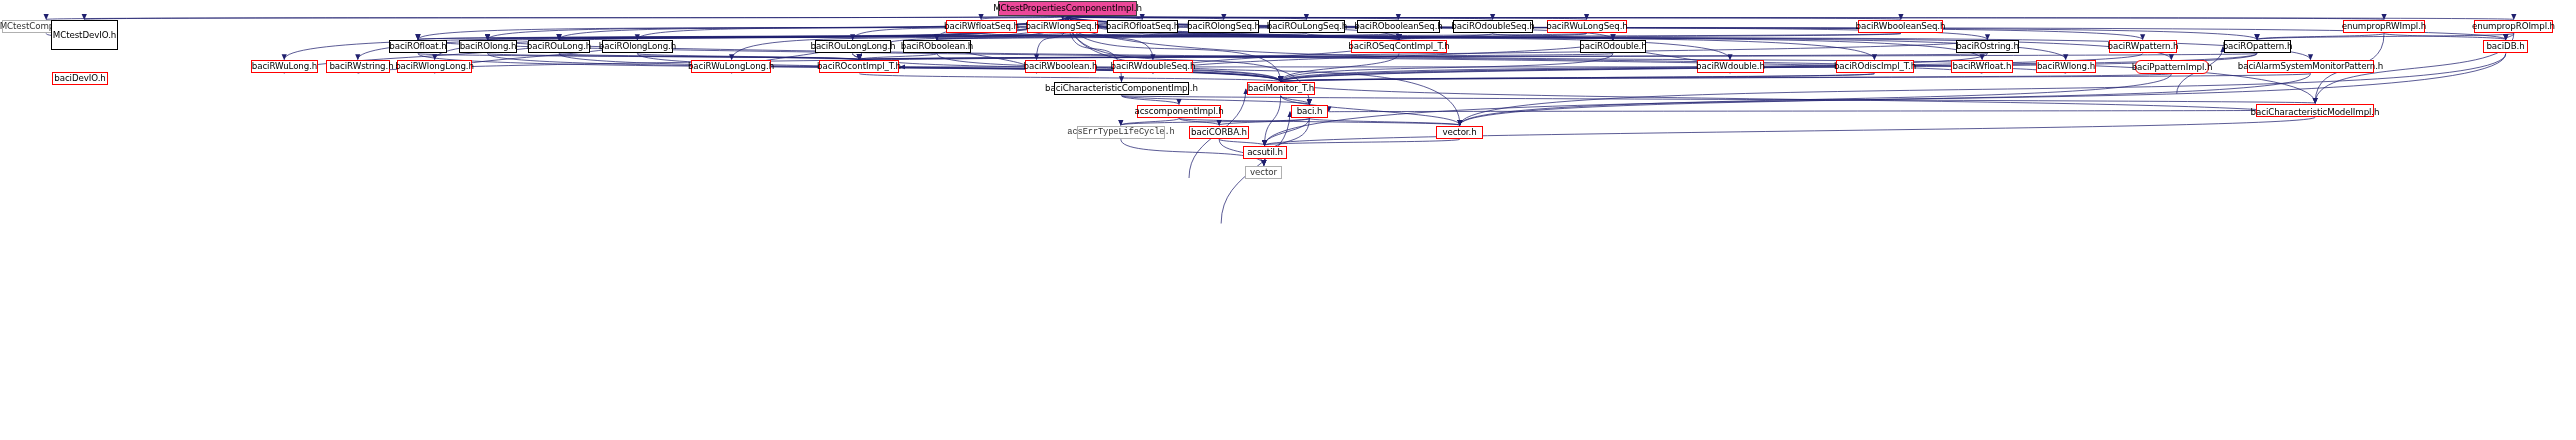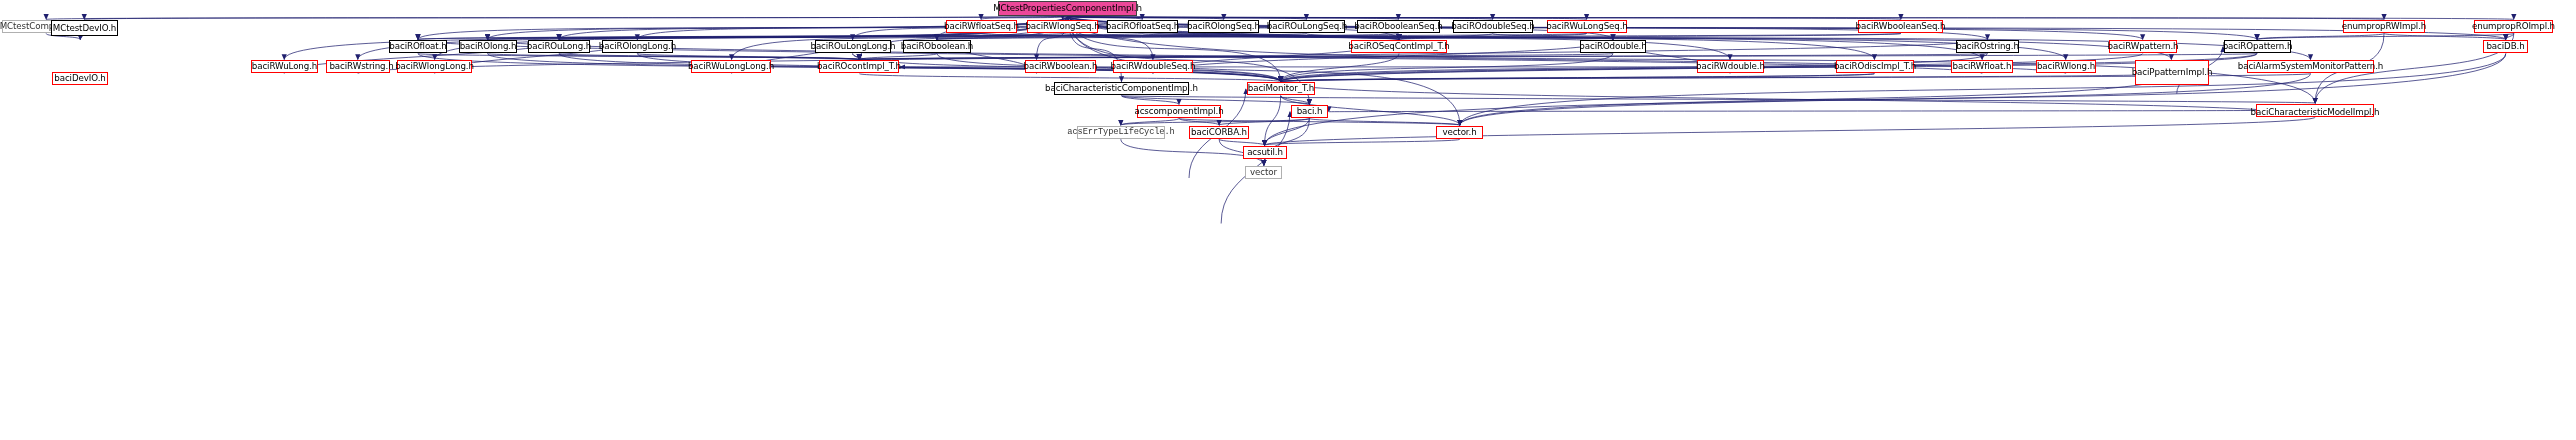--- a/index.html
+++ b/index.html
@@ -167,21 +167,21 @@
       </g>
   </svg>
 
   <div id="node-layer">
       <div class="node root" style="left: 998px; top: 1.3px; width: 139px; height: 14.7px;">
         <span>MCtestPropertiesComponentImpl.h</span>
       </div>
       <div class="node grey" style="left: 2px; top: 20px; width: 88px; height: 13.4px;">
         <span>MCtestComponentS.h</span>
       </div>
-      <div class="node black" style="left: 51px; top: 20px; width: 67px; height: 16px;">
+      <div class="node black" style="left: 51px; top: 20px; width: 67px; height: 30px;">
         <span>MCtestDevIO.h</span>
       </div>
       <div class="node red" style="left: 946px; top: 20px; width: 71px; height: 13.4px;">
         <span>baciRWfloatSeq.h</span>
       </div>
       <div class="node red" style="left: 1027px; top: 20px; width: 71px; height: 13.4px;">
         <span>baciRWlongSeq.h</span>
       </div>
       <div class="node black" style="left: 1107px; top: 20px; width: 71px; height: 13.4px;">
         <span>baciROfloatSeq.h</span>
@@ -275,21 +275,21 @@
       </div>
       <div class="node red" style="left: 1836px; top: 60px; width: 78px; height: 13.4px;">
         <span>baciROdiscImpl_T.h</span>
       </div>
       <div class="node red" style="left: 1951px; top: 60px; width: 62px; height: 13.4px;">
         <span>baciRWfloat.h</span>
       </div>
       <div class="node red" style="left: 2036px; top: 60px; width: 60px; height: 13.4px;">
         <span>baciRWlong.h</span>
       </div>
-      <div class="node red" style="left: 2135px; top: 60px; width: 74px; height: 25px;">
+      <div class="node red" style="left: 2135px; top: 60px; width: 74px; height: 14px; border-radius: 6px;">
         <span>baciPpatternImpl.h</span>
       </div>
       <div class="node red" style="left: 2247px; top: 60px; width: 127px; height: 13.4px;">
         <span>baciAlarmSystemMonitorPattern.h</span>
       </div>
       <div class="node black" style="left: 1054px; top: 82px; width: 135px; height: 13.4px;">
         <span>baciCharacteristicComponentImpl.h</span>
       </div>
       <div class="node red" style="left: 1247px; top: 82px; width: 68px; height: 13.4px;">
         <span>baciMonitor_T.h</span>

